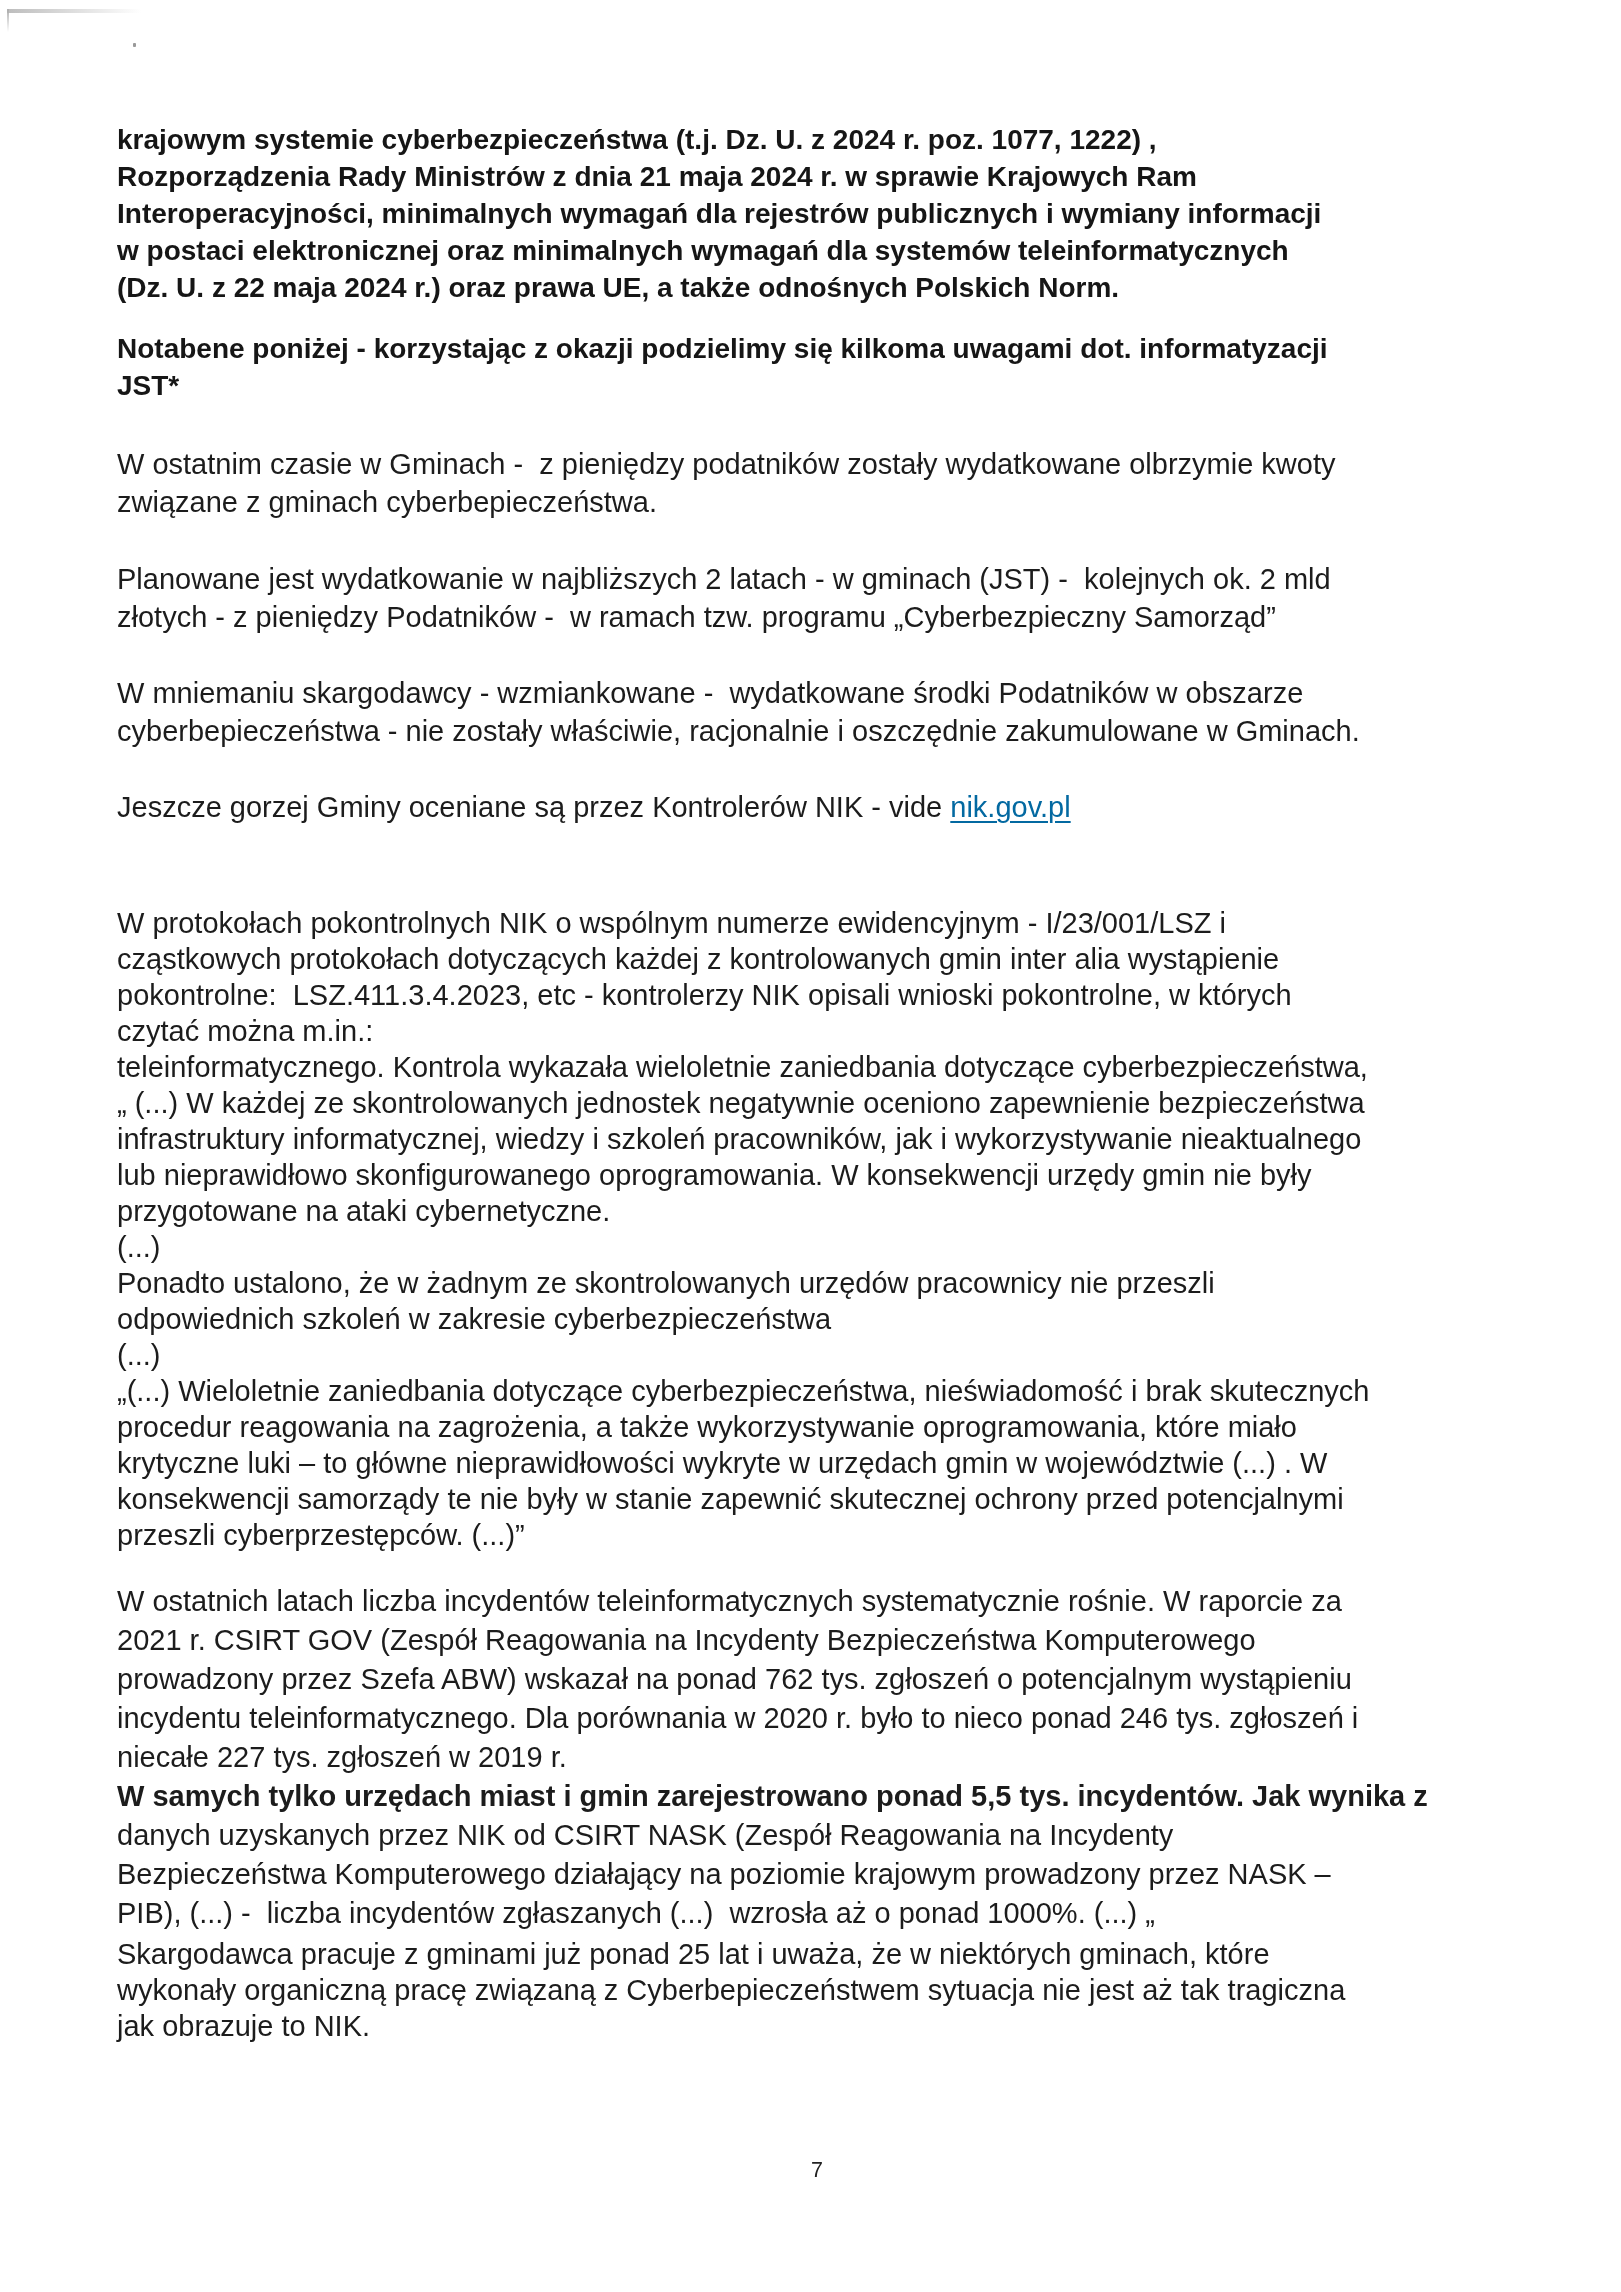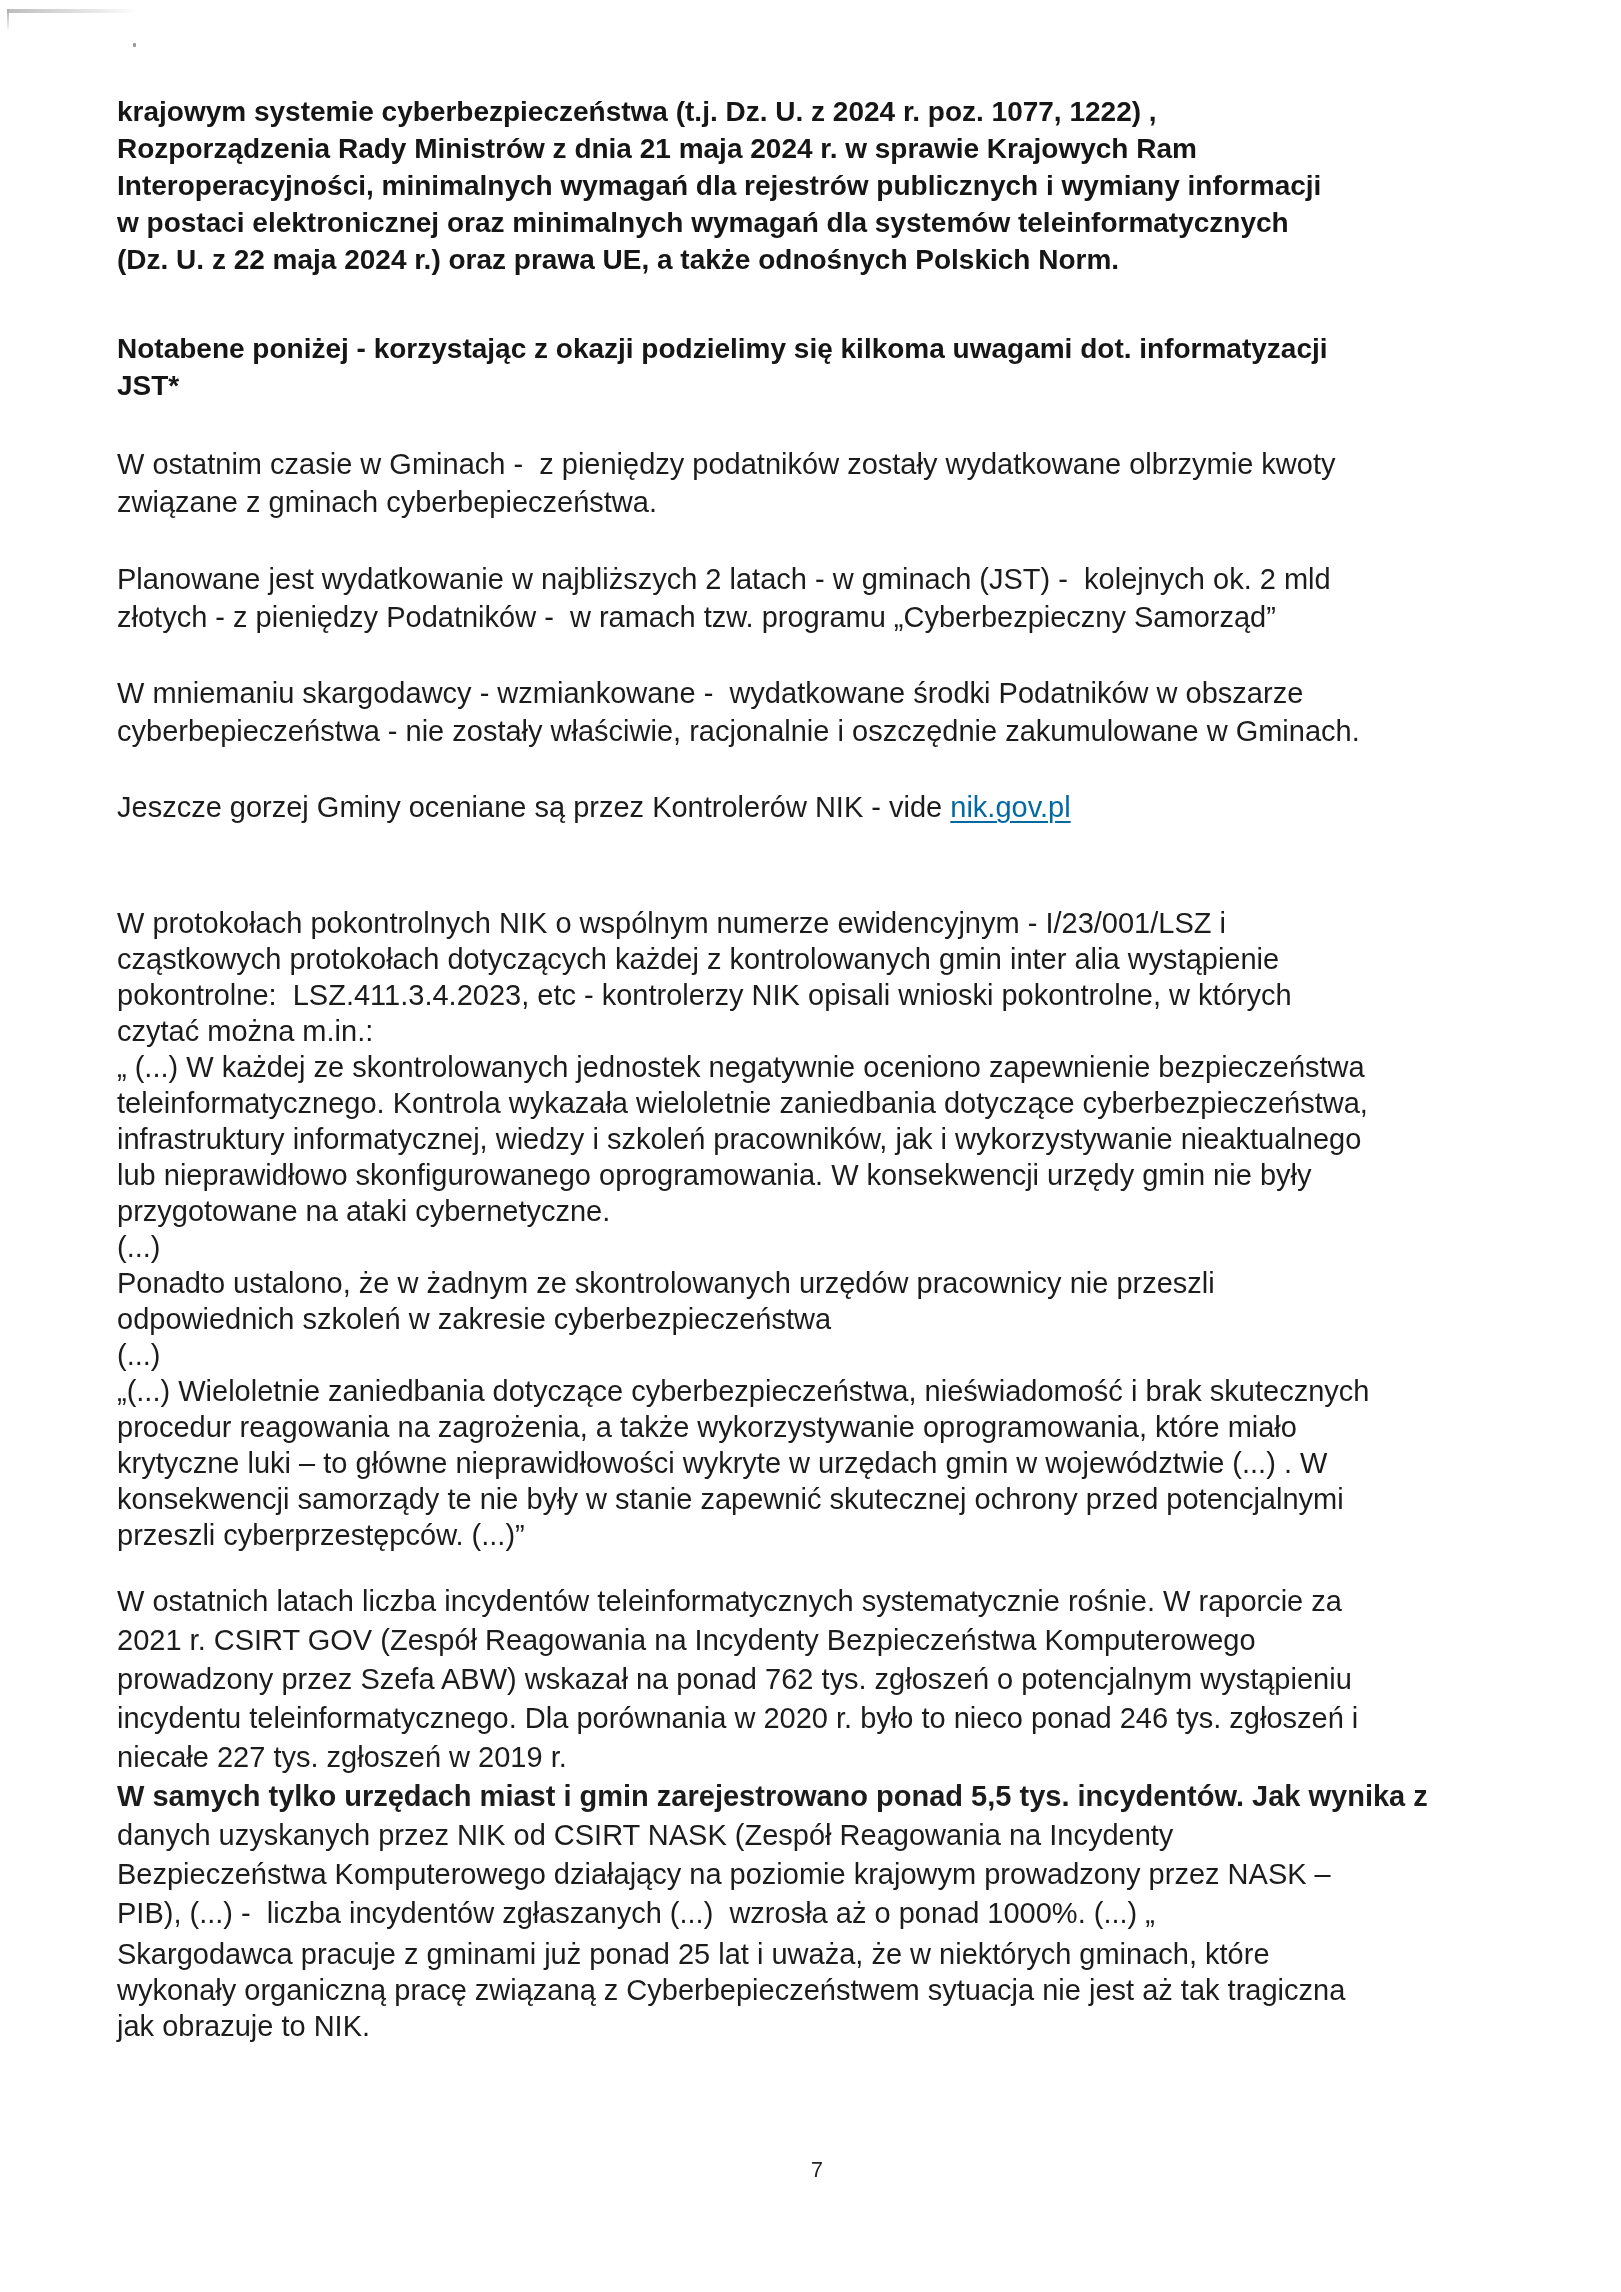--- a/index.html
+++ b/index.html
@@ -79,21 +79,21 @@
 </head>
 <body>
 
 <div class="scan-edge"></div>
 <div class="scan-edge-v"></div>
 <div class="speck" style="left:133px; top:43px;"></div>
 
 <div>
 
   <div class="para bold" style="top:93px;">
-    <span class="line" style="display: block;">krajowym systemie cyberbezpieczeństwa (t.j. Dz. U. z 2024 r. poz. 1077, 1222) ,</span>
+    <span class="line" style="display: block; margin-top: 28px;">krajowym systemie cyberbezpieczeństwa (t.j. Dz. U. z 2024 r. poz. 1077, 1222) ,</span>
     <span class="line" style="display: block;">Rozporządzenia Rady Ministrów z dnia 21 maja 2024 r. w sprawie Krajowych Ram</span>
     <span class="line" style="display: block;">Interoperacyjności, minimalnych wymagań dla rejestrów publicznych i wymiany informacji</span>
     <span class="line" style="display: block;">w postaci elektronicznej oraz minimalnych wymagań dla systemów teleinformatycznych</span>
     <span class="line" style="display: block;">(Dz. U. z 22 maja 2024 r.) oraz prawa UE, a także odnośnych Polskich Norm.</span>
   </div>
 
   <div class="para bold" style="top:330px;">
     <span class="line" style="display: block;">Notabene poniżej - korzystając z okazji podzielimy się kilkoma uwagami dot. informatyzacji</span>
     <span class="line" style="display: block;">JST*</span>
   </div>
@@ -115,22 +115,22 @@
 
   <div class="para reg" style="top:789px;">
     <span class="line" style="display: block;"><span>Jeszcze gorzej Gminy oceniane są przez Kontrolerów NIK - vide </span><span class="link">nik.gov.pl</span></span>
   </div>
 
   <div class="para reg" style="top:905px;">
     <span class="line" style="display: block;">W protokołach pokontrolnych NIK o wspólnym numerze ewidencyjnym - I/23/001/LSZ i</span>
     <span class="line" style="display: block;">cząstkowych protokołach dotyczących każdej z kontrolowanych gmin inter alia wystąpienie</span>
     <span class="line" style="display: block;">pokontrolne:  LSZ.411.3.4.2023, etc - kontrolerzy NIK opisali wnioski pokontrolne, w których</span>
     <span class="line" style="display: block;">czytać można m.in.:</span>
+    <span class="line" style="display: block;">teleinformatycznego. Kontrola wykazała wieloletnie zaniedbania dotyczące cyberbezpieczeństwa,</span>
     <span class="line" style="display: block;">„ (...) W każdej ze skontrolowanych jednostek negatywnie oceniono zapewnienie bezpieczeństwa</span>
-    <span class="line" style="display: block;">teleinformatycznego. Kontrola wykazała wieloletnie zaniedbania dotyczące cyberbezpieczeństwa,</span>
     <span class="line" style="display: block;">infrastruktury informatycznej, wiedzy i szkoleń pracowników, jak i wykorzystywanie nieaktualnego</span>
     <span class="line" style="display: block;">lub nieprawidłowo skonfigurowanego oprogramowania. W konsekwencji urzędy gmin nie były</span>
     <span class="line" style="display: block;">przygotowane na ataki cybernetyczne.</span>
     <span class="line" style="display: block;">(...)</span>
     <span class="line" style="display: block;">Ponadto ustalono, że w żadnym ze skontrolowanych urzędów pracownicy nie przeszli</span>
     <span class="line" style="display: block;">odpowiednich szkoleń w zakresie cyberbezpieczeństwa</span>
     <span class="line" style="display: block;">(...)</span>
     <span class="line" style="display: block;">„(...) Wieloletnie zaniedbania dotyczące cyberbezpieczeństwa, nieświadomość i brak skutecznych</span>
     <span class="line" style="display: block;">procedur reagowania na zagrożenia, a także wykorzystywanie oprogramowania, które miało</span>
     <span class="line" style="display: block;">krytyczne luki – to główne nieprawidłowości wykryte w urzędach gmin w województwie (...) . W</span>

